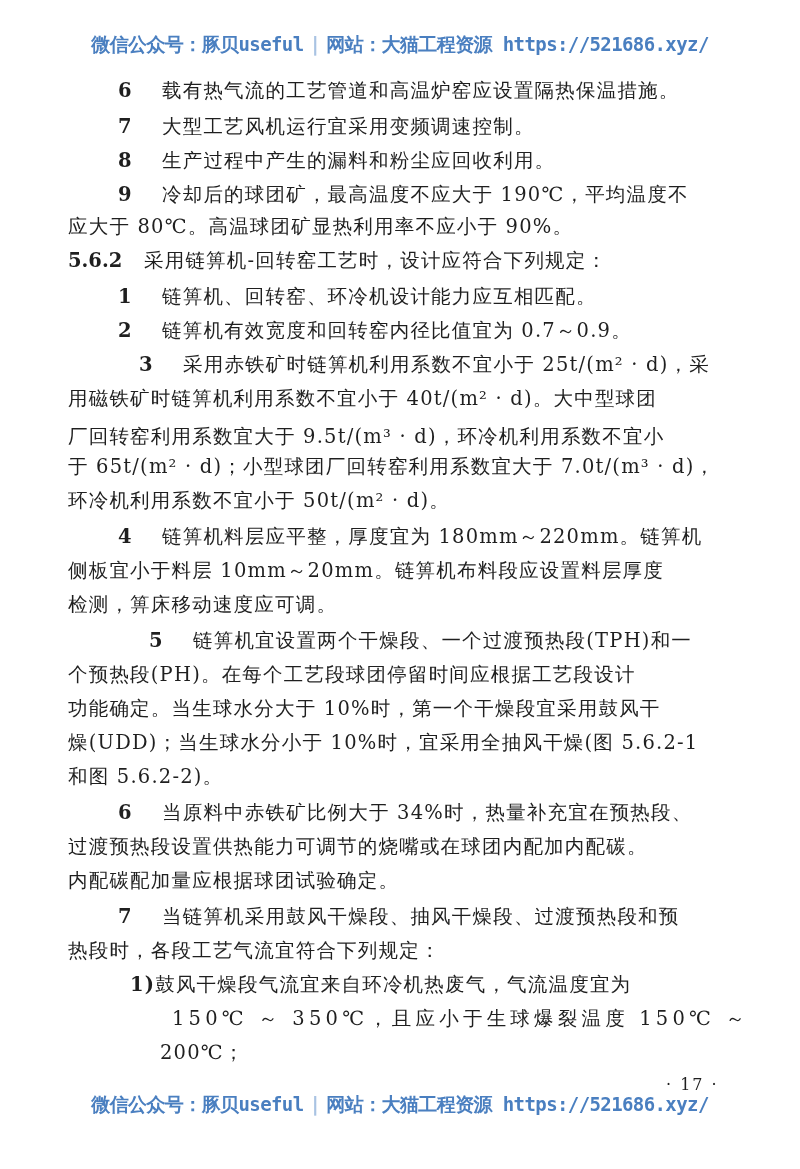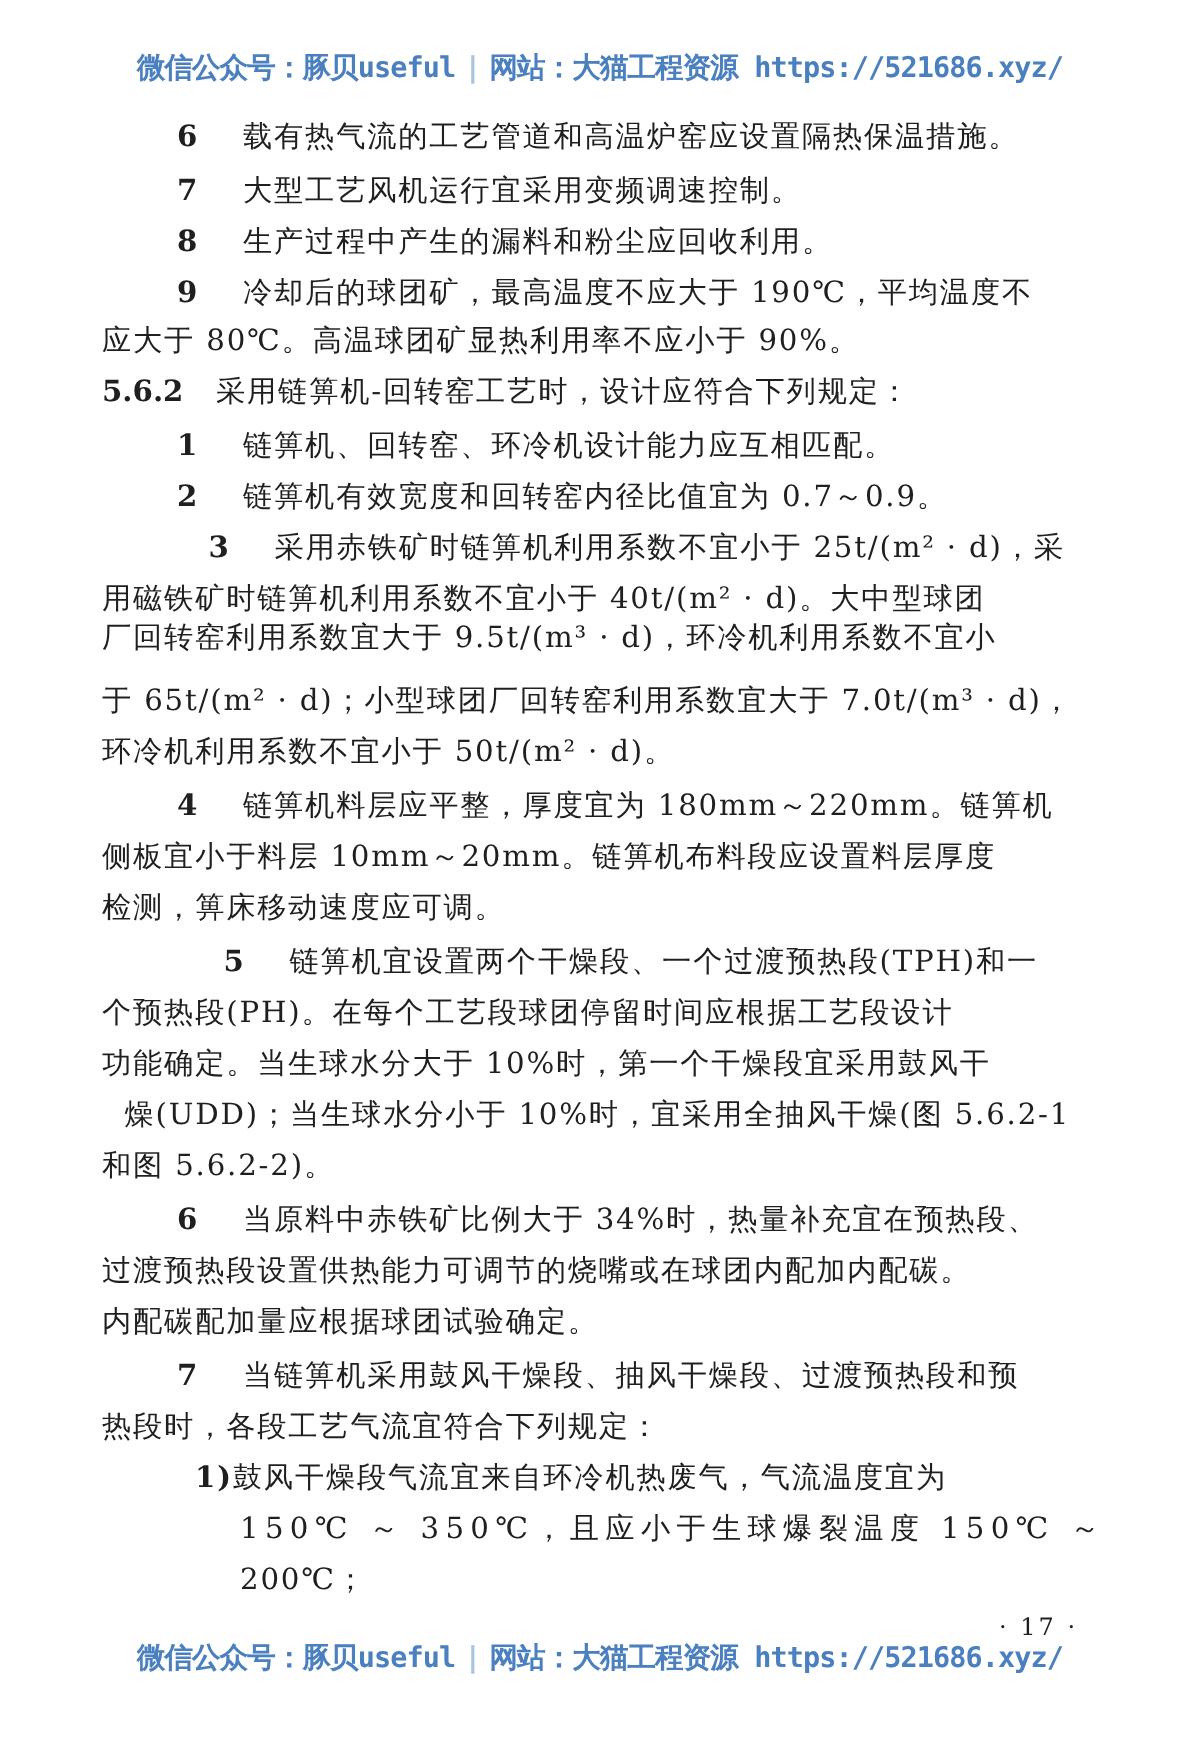--- a/index.html
+++ b/index.html
@@ -42,43 +42,43 @@
   <div class="line" style="top:182px;left:118px;"><span class="num item-num">9</span><span>冷却后的球团矿，最高温度不应大于 190℃，平均温度不</span></div>
   <div class="line" style="top:214px;left:68px;">应大于 80℃。高温球团矿显热利用率不应小于 90%。</div>
 
   <div class="line" style="top:248px;left:68px;"><span class="num sec-num">5.6.2</span><span>采用链箅机-回转窑工艺时，设计应符合下列规定：</span></div>
 
   <div class="line" style="top:284px;left:118px;"><span class="num item-num">1</span><span>链箅机、回转窑、环冷机设计能力应互相匹配。</span></div>
   <div class="line" style="top:318px;left:118px;"><span class="num item-num">2</span><span>链箅机有效宽度和回转窑内径比值宜为 0.7～0.9。</span></div>
 
   <div class="line" style="top:352px;left:118px;margin-left:21px;"><span class="num item-num">3</span><span>采用赤铁矿时链箅机利用系数不宜小于 25t/(m² · d)，采</span></div>
   <div class="line" style="top:386px;left:68px;">用磁铁矿时链箅机利用系数不宜小于 40t/(m² · d)。大中型球团</div>
-  <div class="line" style="top:412px;left:68px;">厂回转窑利用系数宜大于 9.5t/(m³ · d)，环冷机利用系数不宜小</div>
+  <div class="line" style="top:424px;left:68px;">厂回转窑利用系数宜大于 9.5t/(m³ · d)，环冷机利用系数不宜小</div>
   <div class="line" style="top:454px;left:68px;">于 65t/(m² · d)；小型球团厂回转窑利用系数宜大于 7.0t/(m³ · d)，</div>
   <div class="line" style="top:488px;left:68px;">环冷机利用系数不宜小于 50t/(m² · d)。</div>
 
   <div class="line" style="top:524px;left:118px;"><span class="num item-num">4</span><span>链箅机料层应平整，厚度宜为 180mm～220mm。链箅机</span></div>
   <div class="line" style="top:558px;left:68px;">侧板宜小于料层 10mm～20mm。链箅机布料段应设置料层厚度</div>
   <div class="line" style="top:592px;left:68px;">检测，箅床移动速度应可调。</div>
 
   <div class="line" style="top:628px;left:118px;margin-left:31px;"><span class="num item-num">5</span><span>链箅机宜设置两个干燥段、一个过渡预热段(TPH)和一</span></div>
   <div class="line" style="top:662px;left:68px;">个预热段(PH)。在每个工艺段球团停留时间应根据工艺段设计</div>
   <div class="line" style="top:696px;left:68px;">功能确定。当生球水分大于 10%时，第一个干燥段宜采用鼓风干</div>
-  <div class="line" style="top:730px;left:83px;">燥(UDD)；当生球水分小于 10%时，宜采用全抽风干燥(图 5.6.2-1</div>
+  <div class="line" style="top:730px;left:68px;">燥(UDD)；当生球水分小于 10%时，宜采用全抽风干燥(图 5.6.2-1</div>
   <div class="line" style="top:764px;left:68px;">和图 5.6.2-2)。</div>
 
   <div class="line" style="top:800px;left:118px;"><span class="num item-num">6</span><span>当原料中赤铁矿比例大于 34%时，热量补充宜在预热段、</span></div>
   <div class="line" style="top:834px;left:68px;">过渡预热段设置供热能力可调节的烧嘴或在球团内配加内配碳。</div>
   <div class="line" style="top:868px;left:68px;">内配碳配加量应根据球团试验确定。</div>
 
   <div class="line" style="top:904px;left:118px;"><span class="num item-num">7</span><span>当链箅机采用鼓风干燥段、抽风干燥段、过渡预热段和预</span></div>
   <div class="line" style="top:938px;left:68px;">热段时，各段工艺气流宜符合下列规定：</div>
 
   <div class="line" style="top:972px;left:130px;"><span class="sub-num">1)</span><span>鼓风干燥段气流宜来自环冷机热废气，气流温度宜为</span></div>
-  <div class="line" style="top:1006px;left:160px;letter-spacing:4.2px;">150℃ ～ 350℃，且应小于生球爆裂温度 150℃ ～</div>
+  <div class="line" style="top:1006px;left:172px;letter-spacing:4.2px;">150℃ ～ 350℃，且应小于生球爆裂温度 150℃ ～</div>
   <div class="line" style="top:1040px;left:160px;">200℃；</div>
 </div>
 
 <div class="page-number">· 17 ·</div>
 
 <div class="watermark wm-bottom">
   <span>微信公众号：豚贝useful</span><span class="sep">|</span><span>网站：大猫工程资源 https://521686.xyz/</span>
 </div>
 
 </body></html>

